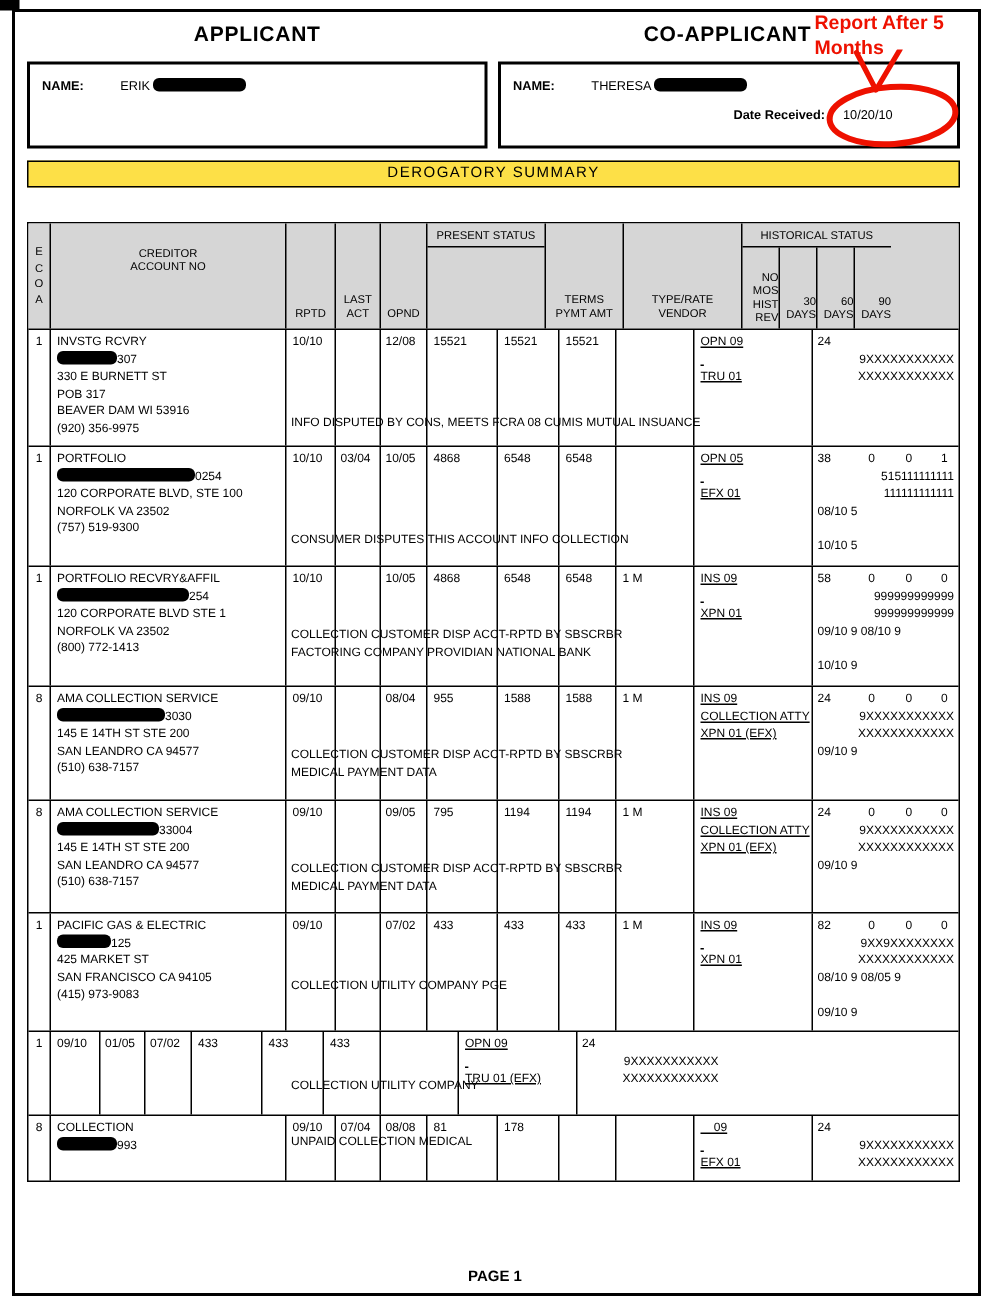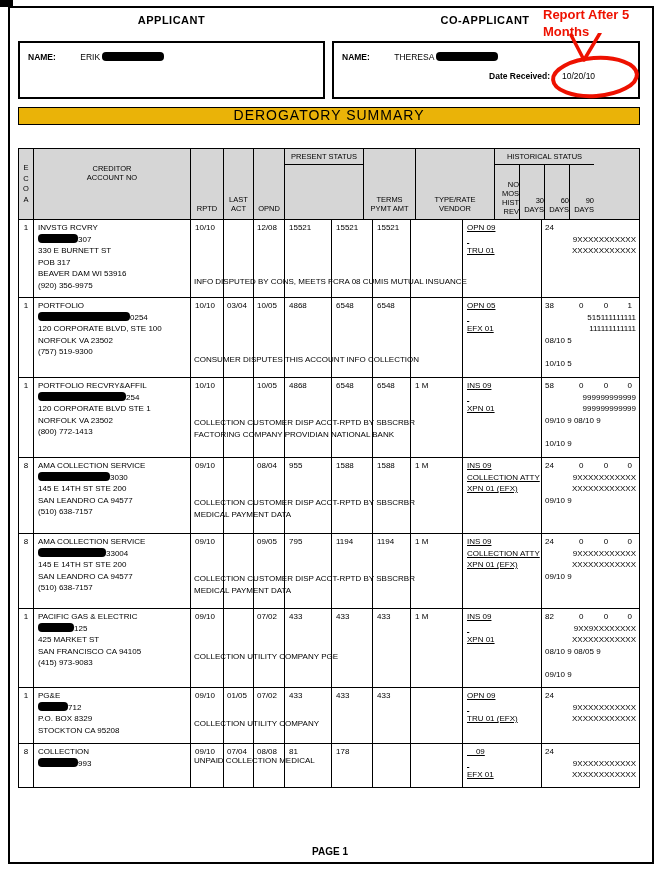--- a/index.html
+++ b/index.html
@@ -1,35 +1,35 @@
 <!DOCTYPE html>
 <html><head>
 <meta charset="utf-8">
 <style>
   html,body{margin:0;padding:0;background:#fff;}
   body{width:660px;height:870px;position:relative;font-family:"Liberation Sans",sans-serif;color:#000;overflow:hidden;}
   .abs{position:absolute;}
   .corner-mark{left:0;top:0;width:13px;height:7px;background:#000;}
   .page-frame{left:8px;top:6px;width:642px;height:854px;border:2px solid #000;}
-  .title{top:14px;font-weight:bold;font-size:11px;text-align:center;letter-spacing:.5px;}
+  .title{top:14px;font-weight:bold;font-size:14px;text-align:center;letter-spacing:.5px;}
   .title-left{left:18px;width:307px;}
   .title-right{left:365px;width:240px;}
   .anno{left:543px;width:120px;color:var(--red);font-weight:bold;font-size:13px;line-height:17px;}
   .anno1{top:6px;} .anno2{top:23px;}
   .name-box{top:41px;height:54px;border:2px solid #000;background:#fff;}
   .nb-left{left:18px;width:303px;}
   .nb-right{left:332px;width:304px;}
   .name-row{position:absolute;left:8px;top:9px;font-size:8.5px;}
   .lbl{font-weight:bold;}
   .name-val{margin-left:22px;}
   .redact{display:inline-block;height:9px;border-radius:4px;background:#000;vertical-align:-1px;}
   .date-row{position:absolute;right:88px;top:28px;font-size:8.5px;}
   .date-val{position:absolute;left:228px;top:28px;font-size:8.5px;}
   svg.abs{pointer-events:none;}
-  .sum-bar{left:18px;top:107px;width:620px;height:16px;background:#eab308;border:1px solid #000;text-align:center;font-size:14px;line-height:15px;letter-spacing:1px;}
+  .sum-bar{left:18px;top:107px;width:620px;height:16px;background:#fde047;border:1px solid #000;text-align:center;font-size:10px;line-height:15px;letter-spacing:1px;}
   
   .tbl{left:18px;top:148px;width:622px;border:1px solid #000;box-sizing:border-box;background:#fff;}
   .thead{display:flex;background:#d6d6d6;height:70px;box-sizing:border-box;}
   .th{box-sizing:border-box;border-right:1px solid #000;display:flex;flex-direction:column;justify-content:flex-end;align-items:center;text-align:center;font-size:7.5px;line-height:9px;padding-bottom:6px;flex:none;}
   .th div{white-space:nowrap;}
   .th-ecoa{width:15px;justify-content:center;padding-bottom:0;line-height:10.5px;}
   .th-cred{width:157px;justify-content:center;padding-bottom:22px;}
   .th-rptd{width:33px;} .th-last{width:30px;} .th-opnd{width:31px;} .th-limit{width:47px;}
   .th-group{padding:0;justify-content:flex-start;}
   .th-pres{width:79px;} .th-hist{width:99px;border-right:none;}
@@ -344,26 +344,20 @@
           <div class="hist-line hl-r">9XX9XXXXXXXX</div>
           <div class="hist-line hl-r">XXXXXXXXXXXX</div>
           <div class="hist-line hl-l">08/10 9 08/05 9</div>
           <div class="hist-line hl-l">&nbsp;</div>
           <div class="hist-line hl-l">09/10 9</div>
         </div>
         <div class="note" style="top: 43px;">COLLECTION UTILITY COMPANY PGE</div>
       </div>
       <div class="row" style="height: 56px;">
         <div class="c c-ecoa">1</div>
-        <div class="c c-cred">
-          <div class="cl">PG&amp;E</div>
-          <div class="cl"><div class="redact" style="width: 30px;"></div>712</div>
-          <div class="cl">P.O. BOX 8329</div>
-          <div class="cl">STOCKTON CA 95208</div>
-        </div>
         <div class="c c-rptd">09/10</div>
         <div class="c c-last">01/05</div>
         <div class="c c-opnd">07/02</div>
         <div class="c c-limit">433</div>
         <div class="c c-bal">433</div>
         <div class="c c-past">433</div>
         <div class="c c-terms"></div>
         <div class="c c-type"><div class="tl">OPN 09</div><div class="tl">&nbsp;</div><div class="tl">TRU 01 (EFX)</div></div>
         <div class="c c-hist">
           <div class="hist-top">

